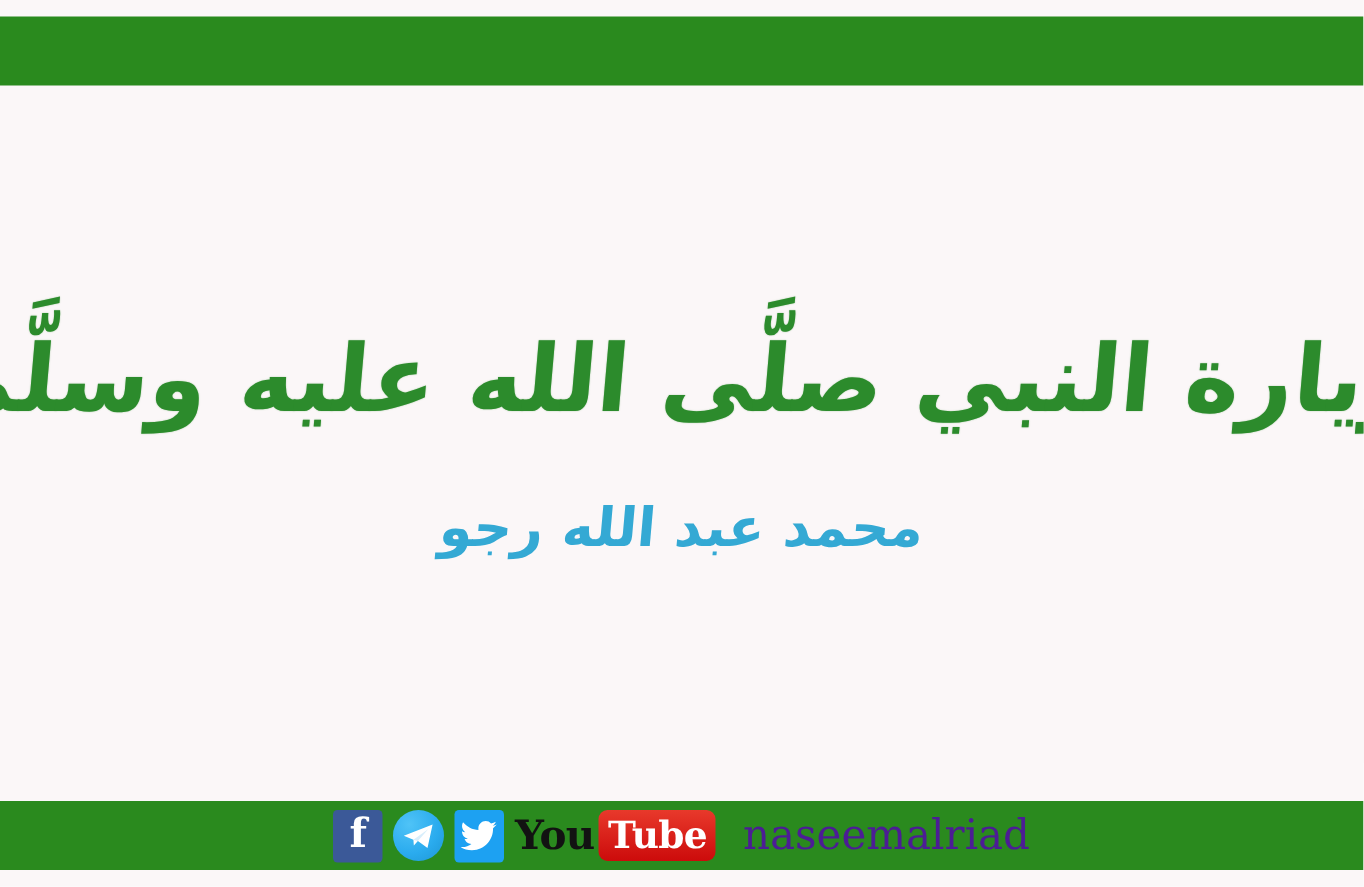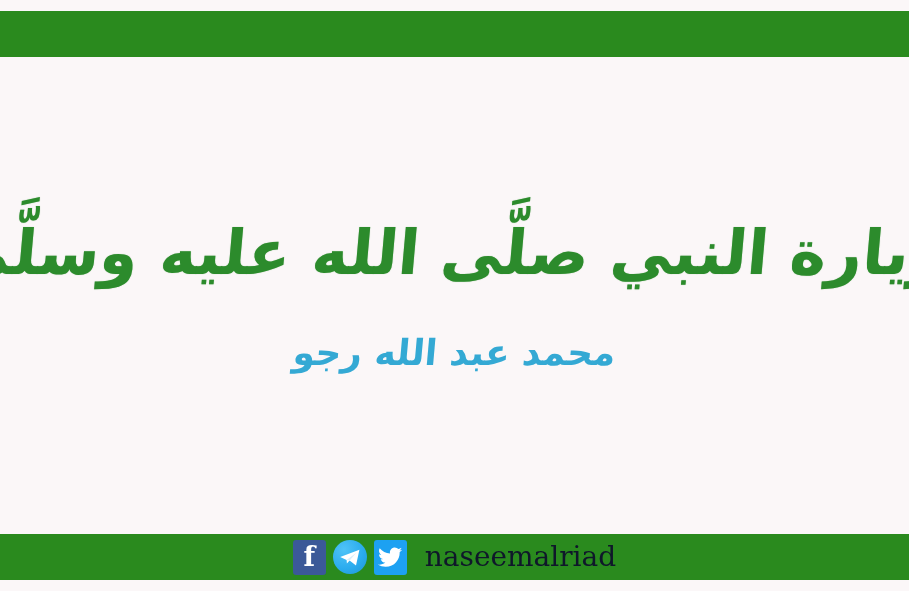--- a/index.html
+++ b/index.html
@@ -166,21 +166,21 @@
     font-family: "DejaVu Serif", serif;
     font-weight: 700;
     font-size: 25px;
     line-height: 1;
     padding: 4px 6px 5px 6px;
     border-radius: 6px;
     letter-spacing: -0.5px;
   }
 
   .handle {
-    color: #0f172a;
+    color: #4c1d95;
     font-family: "DejaVu Serif", serif;
     font-size: 28px;
     line-height: 1;
     margin-left: 11px;
     white-space: nowrap;
   }
 </style>
 </head>
 <body>
 
@@ -205,17 +205,21 @@
         <path d="M7.6 10.9 L17.6 3.6 L10.6 11.6 Z" fill="#D8EEFB"></path>
       </svg>
     </div>
 
     <div class="sicon tw-icon">
       <svg width="25" height="21" viewBox="0 0 25 21" aria-hidden="true">
         <path d="M24.2 2.7c-.9.4-1.8.7-2.8.8 1-.6 1.8-1.6 2.1-2.7-.9.6-2 1-3.1 1.2A4.9 4.9 0 0 0 16.8.4c-2.7 0-4.9 2.2-4.9 4.9 0 .4 0 .8.1 1.1C7.9 6.2 4.2 4.2 1.7 1.2c-.4.7-.7 1.6-.7 2.5 0 1.7.9 3.2 2.2 4.1-.8 0-1.6-.2-2.2-.6v.1c0 2.4 1.7 4.4 3.9 4.8-.4.1-.8.2-1.3.2-.3 0-.6 0-.9-.1.6 2 2.4 3.4 4.6 3.4-1.7 1.3-3.8 2.1-6.1 2.1-.4 0-.8 0-1.2-.1 2.2 1.4 4.8 2.2 7.6 2.2 9.1 0 14.1-7.5 14.1-14.1v-.6c1-.7 1.8-1.6 2.5-2.4z" fill="#FFFFFF"></path>
       </svg>
     </div>
 
+    <div class="sicon yt-icon">
+      <span class="yt-you">You</span>
+      <span class="yt-tube">Tube</span>
+    </div>
 
     <span class="handle">naseemalriad</span>
   </div>
 
 </div>
 
 </body></html>

